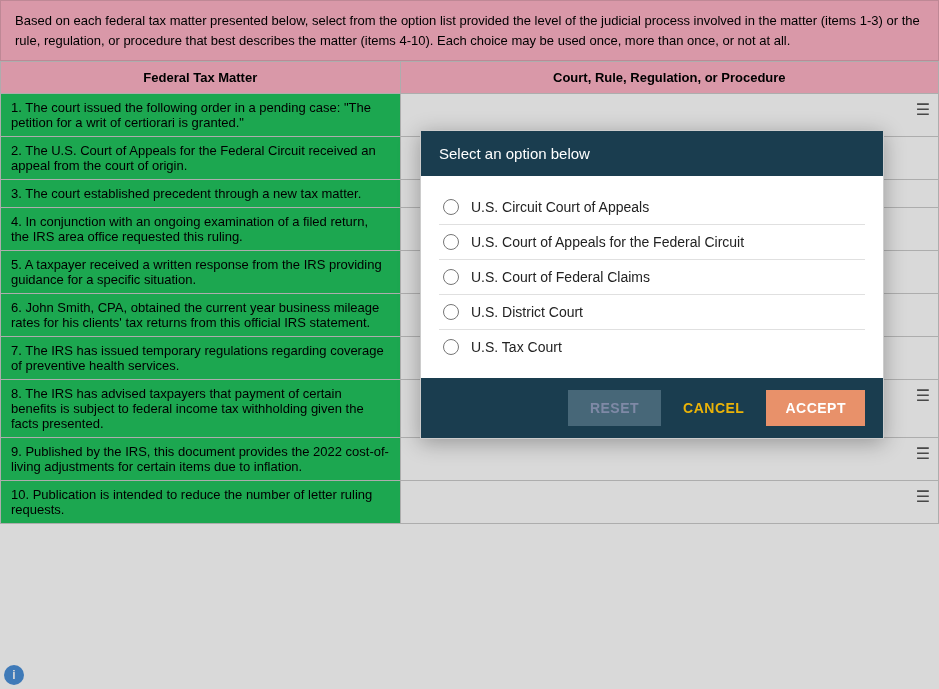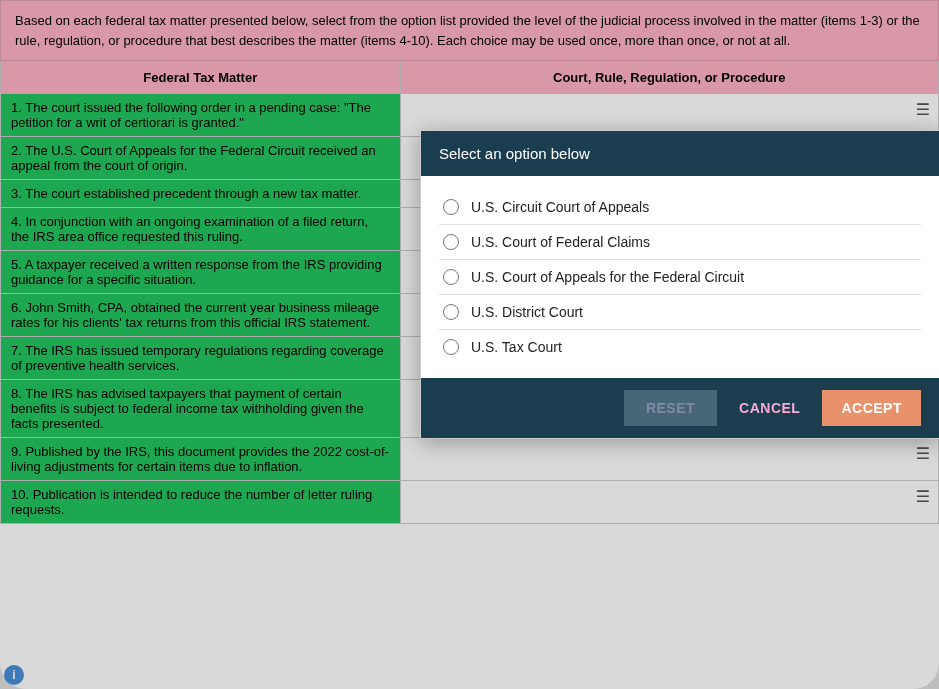--- a/index.html
+++ b/index.html
@@ -11,21 +11,20 @@
       min-height: 689px;
       position: relative;
       overflow: hidden;
     }
 
     .main-content {
       background: white;
       width: 939px;
       min-height: 689px;
       position: relative;
-      border-radius: 26px;
     }
 
     .instructions {
       background: #ffb3c6;
       border: 1px solid #e0a0b0;
       padding: 10px 14px;
       font-size: 13px;
       line-height: 1.5;
       color: #000;
     }
@@ -109,21 +108,21 @@
       width: 100%;
       height: 100%;
       background: rgba(0,0,0,0.15);
       z-index: 10;
     }
 
     .modal {
       position: absolute;
       top: 130px;
       left: 420px;
-      width: 520px;
+      width: 464px;
       background: white;
       border: 1px solid #ccc;
       box-shadow: 0 4px 20px rgba(0,0,0,0.3);
       z-index: 20;
     }
 
     .modal-header {
       background: #1a3d4f;
       color: white;
       padding: 14px 18px;
@@ -174,21 +173,21 @@
       padding: 10px 22px;
       font-size: 14px;
       font-weight: bold;
       cursor: pointer;
       letter-spacing: 0.5px;
       opacity: 0.7;
     }
 
     .btn-cancel {
       background: transparent;
-      color: #f9a8d4;
+      color: #eab308;
       border: none;
       padding: 10px 22px;
       font-size: 14px;
       font-weight: bold;
       cursor: pointer;
       letter-spacing: 0.5px;
       text-decoration: none;
     }
 
     .btn-accept {
@@ -280,25 +279,25 @@
     <div class="modal-header">
       <span>Select an option below</span>
     </div>
     <div class="modal-body" id="modal-options">
     <div class="radio-option">
           <input type="radio" name="court-option" style="">
           <span class="radio-label">U.S. Circuit Court of Appeals</span>
         </div>
         <div class="radio-option">
           <input type="radio" name="court-option" style="">
+          <span class="radio-label">U.S. Court of Appeals for the Federal Circuit</span>
+        </div>
+        <div class="radio-option">
+          <input type="radio" name="court-option" style="">
           <span class="radio-label">U.S. Court of Federal Claims</span>
-        </div>
-        <div class="radio-option">
-          <input type="radio" name="court-option" style="">
-          <span class="radio-label">U.S. Court of Appeals for the Federal Circuit</span>
         </div>
         <div class="radio-option">
           <input type="radio" name="court-option" style="">
           <span class="radio-label">U.S. District Court</span>
         </div>
         <div class="radio-option">
           <input type="radio" name="court-option" style="">
           <span class="radio-label">U.S. Tax Court</span>
         </div>
       </div>

